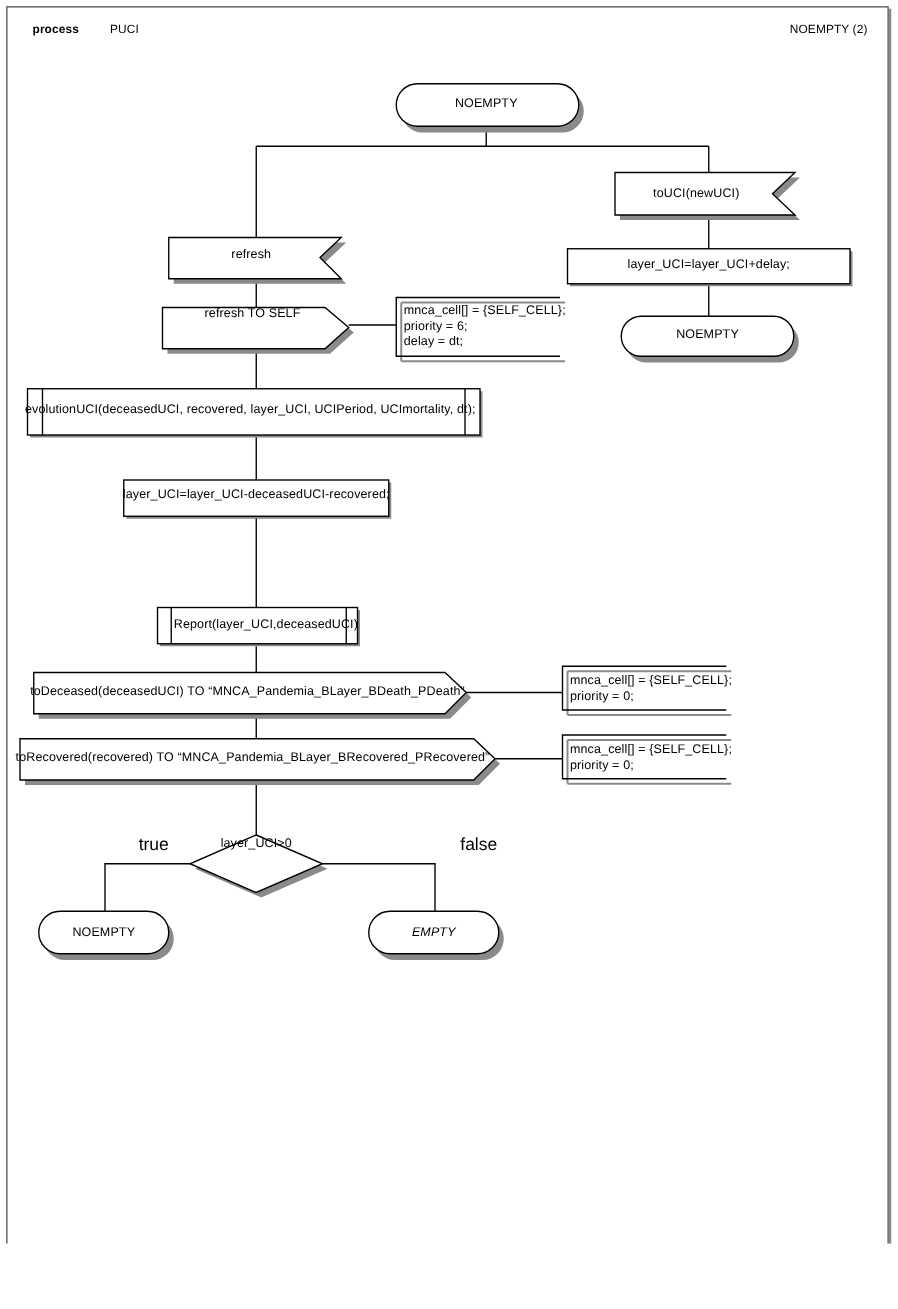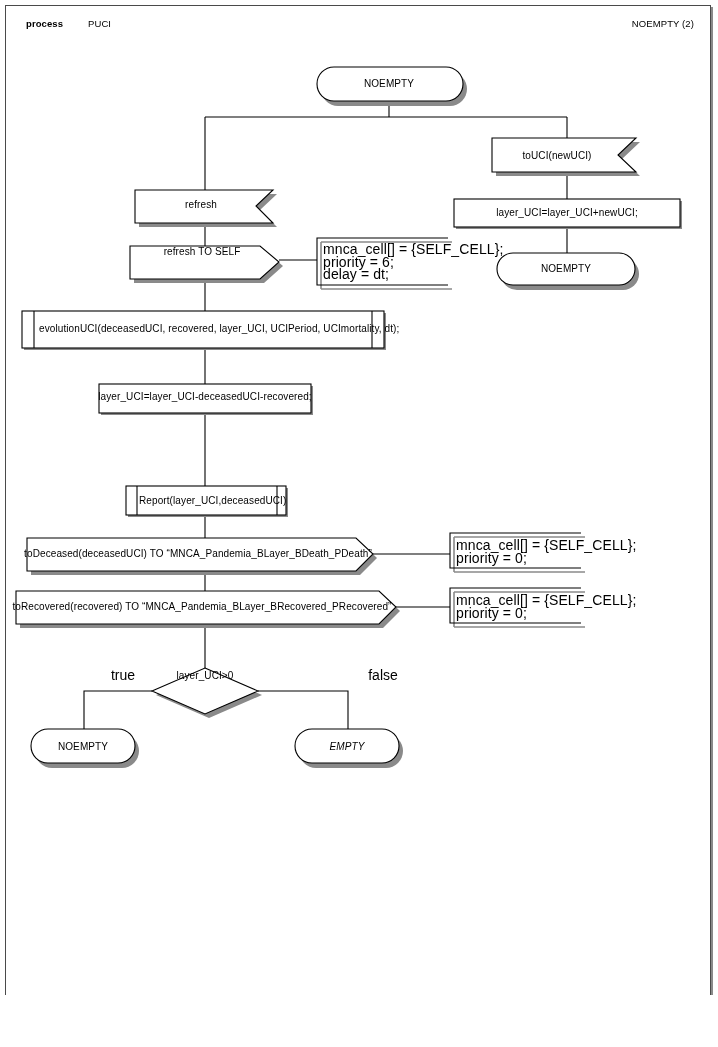--- a/index.html
+++ b/index.html
@@ -76,21 +76,21 @@
   .lbl.ctr {
     text-align: center;
     transform: translate(-50%, -50%);
   }
   .lbl.lft {
     text-align: left;
     transform: translateY(-50%);
   }
   .cmt-text {
     position: absolute;
-    font-size: 14px;
+    font-size: 10px;
     line-height: 12.6px;
     color: #000;
     white-space: pre;
     letter-spacing: 0.1px;
   }
   .branch-lbl {
     position: absolute;
     font-size: 14px;
     color: #000;
     white-space: nowrap;
@@ -197,29 +197,29 @@
     <path class="cmt" d="M 581 533 L 450 533 L 450 568 L 581 568"></path>
 
     <path class="shadow" d="M 452 590 L 583 590 M 452 590 L 452 625 M 452 625 L 583 625" style="fill:none;stroke:#8a8a8a;stroke-width:1.6" transform="translate(2,2)"></path>
     <path class="cmt" d="M 581 588 L 450 588 L 450 623 L 581 623"></path>
   </svg>
 
   <div class="lbl ctr" style="left:389px; top:84px;">NOEMPTY</div>
 
   <div class="lbl ctr" style="left:557px; top:156px;">toUCI(newUCI)</div>
 
-  <div class="lbl ctr" style="left:567px; top:213px;">layer_UCI=layer_UCI+newUCI;</div>
+  <div class="lbl ctr" style="left:567px; top:213px;">layer_UCI=layer_UCI+delay;</div>
 
   <div class="lbl ctr" style="left:566px; top:269px;">NOEMPTY</div>
 
   <div class="lbl ctr" style="left:201px; top:205px;">refresh</div>
 
   <div class="lbl ctr" style="left:202px; top:252px;">refresh TO SELF</div>
 
-  <div class="lbl lft" style="left:39px; top:329px;">evolutionUCI(deceasedUCI, recovered, layer_UCI, UCIPeriod, UCImortality, dt);</div>
+  <div class="lbl lft" style="left:20px; top:329px;">evolutionUCI(deceasedUCI, recovered, layer_UCI, UCIPeriod, UCImortality, dt);</div>
 
   <div class="lbl ctr" style="left:205px; top:397px;">layer_UCI=layer_UCI-deceasedUCI-recovered;</div>
 
   <div class="lbl lft" style="left:139px; top:501px;text-align:center;">Report(layer_UCI,deceasedUCI)</div>
 
   <div class="lbl ctr" style="left:202px; top:607px;">toRecovered(recovered) TO “MNCA_Pandemia_BLayer_BRecovered_PRecovered”</div>
 
   <div class="lbl ctr" style="left:198px; top:554px;">toDeceased(deceasedUCI) TO “MNCA_Pandemia_BLayer_BDeath_PDeath”</div>
 
   <div class="lbl ctr" style="left:205px; top:676px;">layer_UCI&gt;0</div>

